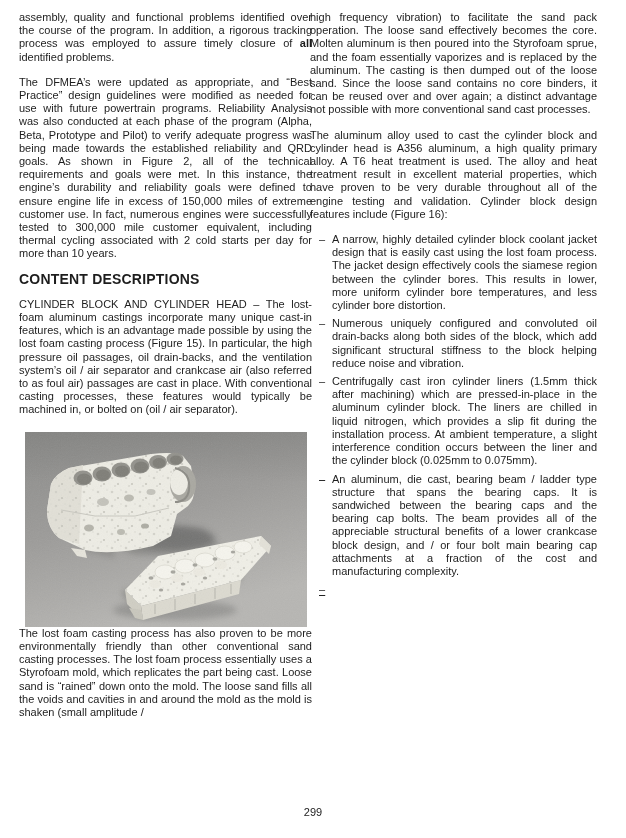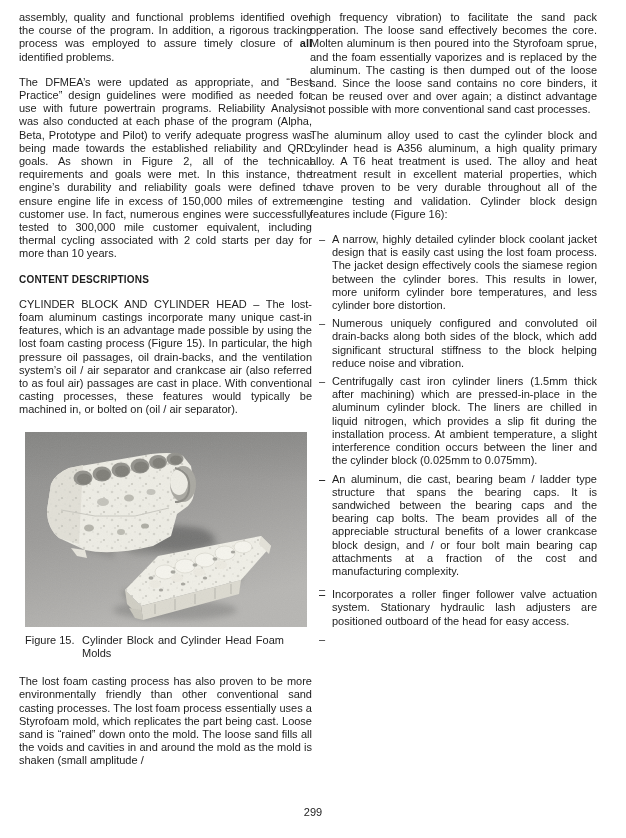--- a/index.html
+++ b/index.html
@@ -3,21 +3,21 @@
 <meta charset="utf-8">
 <style>
   html,body{margin:0;padding:0;background:#ffffff;}
   .page{position:relative;width:626px;height:838px;background:#ffffff;overflow:hidden;
         font-family:"Liberation Sans", sans-serif;color:#1d1d1d;
         -webkit-font-smoothing:antialiased;}
   .col{position:absolute;top:11px;font-size:11px;line-height:13.2px;text-align:justify;}
   .col-left{left:12px;width:293px;margin-left:7px;}
   .col-right{left:310px;width:287px;}
   .col p{margin:0 0 12px 0;}
-  .section-heading{font-size:10px;font-weight:bold;letter-spacing:.2px;margin:1px 0 12px 0;}
+  .section-heading{font-size:14px;font-weight:bold;letter-spacing:.2px;margin:1px 0 12px 0;}
   ul.bullets{list-style:none;margin:0 0 10px 0;padding:0;}
   ul.bullets li{position:relative;padding-left:22px;margin:0 0 5px 0;text-align:justify;}
   ul.bullets .dash{position:absolute;left:9px;top:0;}
   ul.bullets.last{margin-bottom:0;}
   .figure-block{margin:15px 0 0 6px;width:282px;}
   .figure-photo{display:block;width:282px;height:195px;}
   .figure-caption{display:flex;margin:7px 0 15px 0;line-height:13.2px;font-size:11px;}
   .cap-label{flex:none;width:57px;}
   .cap-text{width:202px;}
   .page-number{position:absolute;top:806px;left:0;width:626px;text-align:center;
@@ -144,24 +144,20 @@
               <ellipse cx="136" cy="158" rx="2.2" ry="1.6"></ellipse>
             <ellipse cx="158" cy="152" rx="2.2" ry="1.6"></ellipse>
               <ellipse cx="180" cy="146" rx="2.2" ry="1.6"></ellipse>
           </g>
           <path d="M104,176 L110,186 L118,188 L116,178 Z" fill="#c9c7bd"></path>
         </g>
 
         <rect width="282" height="195" filter="url(#grain)" opacity="0.5"></rect>
       </svg>
 
-      <div class="figure-caption">
-        <span class="cap-label">Figure 15.</span>
-        <span class="cap-text">Cylinder Block and Cylinder Head Foam Molds</span>
-      </div>
     </div>
 
     <p>The lost foam casting process has also proven to be more environmentally friendly than other conventional sand casting processes. The lost foam process essentially uses a Styrofoam mold, which replicates the part being cast. Loose sand is “rained” down onto the mold. The loose sand fills all the voids and cavities in and around the mold as the mold is shaken (small amplitude /</p>
   </div>
 
   <div class="col col-right">
     <p>high frequency vibration) to facilitate the sand pack operation. The loose sand effectively becomes the core. Molten aluminum is then poured into the Styrofoam sprue, and the foam essentially vaporizes and is replaced by the aluminum. The casting is then dumped out of the loose sand. Since the loose sand contains no core binders, it can be reused over and over again; a distinct advantage not possible with more conventional sand cast processes.</p>
     <p>The aluminum alloy used to cast the cylinder block and cylinder head is A356 aluminum, a high quality primary alloy. A T6 heat treatment is used. The alloy and heat treatment result in excellent material properties, which have proven to be very durable throughout all of the engine testing and validation. Cylinder block design features include (Figure 16):</p>
 
     <ul class="bullets">
@@ -169,19 +165,19 @@
       <li><span class="dash">–</span><span>Numerous uniquely configured and convoluted oil drain-backs along both sides of the block, which add significant structural stiffness to the block helping reduce noise and vibration.</span></li>
       <li><span class="dash">–</span><span>Centrifugally cast iron cylinder liners (1.5mm thick after machining) which are pressed-in-place in the aluminum cylinder block. The liners are chilled in liquid nitrogen, which provides a slip fit during the installation process. At ambient temperature, a slight interference condition occurs between the liner and the cylinder block (0.025mm to 0.075mm).</span></li>
       <li><span class="dash">–</span></li>
       <li><span class="dash">–</span><span>An aluminum, die cast, bearing beam / ladder type structure that spans the bearing caps. It is sandwiched between the bearing caps and the bearing cap bolts. The beam provides all of the appreciable structural benefits of a lower crankcase block design, and / or four bolt main bearing cap attachments at a fraction of the cost and manufacturing complexity.</span></li>
       <li><span class="dash">–</span></li>
     </ul>
 
 
     <ul class="bullets last">
       <li><span class="dash">–</span></li>
-      <li><span class="dash">–</span><span>Incorporates a roller finger follower valve actuation system. Stationary hydraulic lash adjusters are positioned outboard of the head for easy access.</span></li>
+      <li><span class="dash">–</span></li>
       <li><span class="dash">–</span></li>
     </ul>
   </div>
 
   <div class="page-number">299</div>
 </div>
 
 </body></html>

